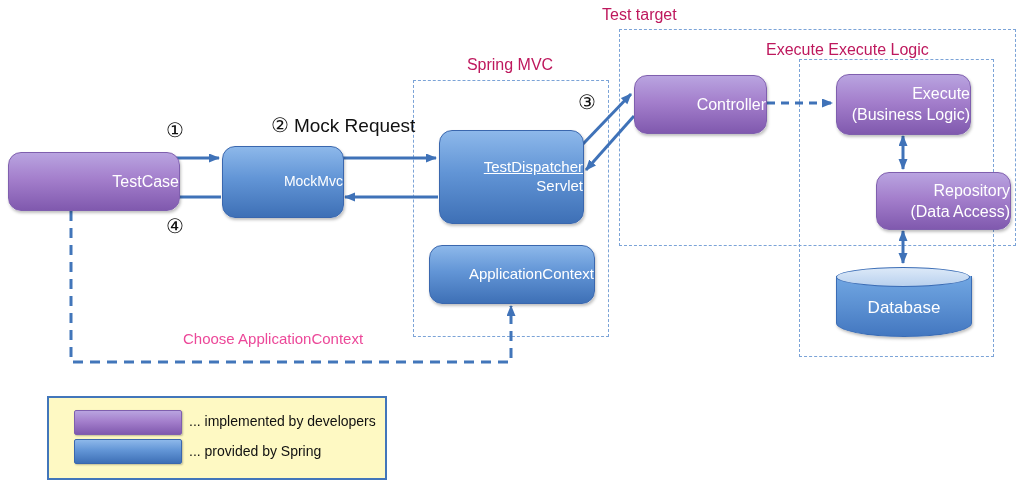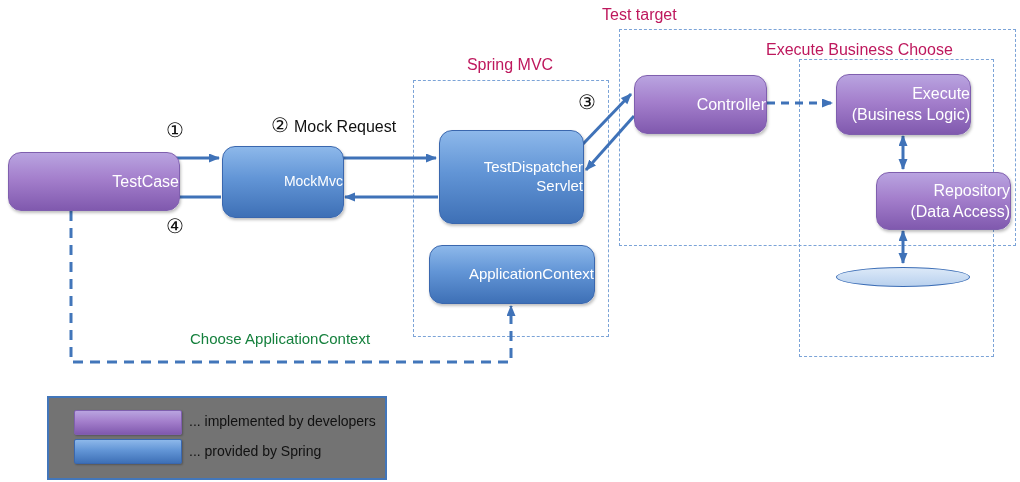--- a/index.html
+++ b/index.html
@@ -73,27 +73,27 @@
   
   .ann {
     position: absolute;
     color: #111111;
     white-space: nowrap;
     display: flex;
     align-items: baseline;
     gap: 5px;
   }
   .circled { font-size: 20px; }
-  .ann-label { font-size: 16px; }
-  .plain-label { position: absolute; color: #15803d; font-size: 15px; white-space: nowrap; margin-left: 7px; }
+  .ann-label { font-size: 19px; }
+  .plain-label { position: absolute; color: #ec4899; font-size: 15px; white-space: nowrap; }
   
   .legend {
     position: absolute;
     border: 2px solid #4276ba;
-    background: #737373;
+    background: #fef9c3;
   }
   .legend .swatch {
     position: absolute;
     width: 106px;
     height: 23px;
     border-radius: 2px;
     box-shadow: 1px 1px 2px rgba(0,0,0,0.25);
   }
   .legend .ltext {
     position: absolute;
@@ -114,21 +114,21 @@
 <body>
 
 <div class="stage">
 
   <div class="group" style="left:413px; top:80px; width:194px; height:255px;"></div>
   <div class="group" style="left:619px; top:29px; width:395px; height:215px;"></div>
   <div class="group" style="left:799px; top:59px; width:193px; height:296px;"></div>
 
   <div class="group-label" style="left:413px; top:56px; width:194px; text-align:center;">Spring MVC</div>
   <div class="group-label" style="left:602px; top:6px;">Test target</div>
-  <div class="group-label" style="left:766px; top:41px;">Execute Business Choose</div>
+  <div class="group-label" style="left:766px; top:41px;">Execute Execute Logic</div>
 
   <svg class="arrows" viewBox="0 0 1020 482">
     <defs>
       <marker id="ah" markerWidth="12" markerHeight="10" refX="10" refY="4.5" orient="auto-start-reverse" markerUnits="userSpaceOnUse">
         <path d="M0,0 L11,4.5 L0,9 Z" fill="#3f72b8"></path>
       </marker>
     </defs>
     <line x1="136" y1="158" x2="219" y2="158" stroke="#3f72b8" stroke-width="3" marker-end="url(#ah)"></line>
     <line x1="343" y1="158" x2="436" y2="158" stroke="#3f72b8" stroke-width="3" marker-end="url(#ah)"></line>
     <line x1="583" y1="144" x2="631" y2="94" stroke="#3f72b8" stroke-width="3" marker-end="url(#ah)"></line>
@@ -143,21 +143,21 @@
 
   <div class="box purple" style="left:8px; top:152px; width:127px; height:57px;padding-left:43px;">
     <span class="main">TestCase</span>
   </div>
 
   <div class="box blue" style="left:222px; top:146px; width:120px; height:70px;">
     <span class="main" style="font-size:14px;">MockMvc</span>
   </div>
 
   <div class="box blue" style="left:439px; top:130px; width:143px; height:92px;">
-    <span class="main" style="font-size:15px;">TestDispatcher</span>
+    <span class="main" style="font-size:15px;text-decoration:underline;">TestDispatcher</span>
     <span class="main" style="font-size:15px;">Servlet</span>
   </div>
 
   <div class="box blue" style="left:429px; top:245px; width:164px; height:57px;">
     <span class="main" style="font-size:15px;">ApplicationContext</span>
   </div>
 
   <div class="box purple" style="left:634px; top:75px; width:131px; height:57px;">
     <span class="main">Controller</span>
   </div>
@@ -165,20 +165,23 @@
   <div class="box purple" style="left:836px; top:74px; width:133px; height:59px;">
     <span class="main">Execute</span>
     <span class="sub">(Business Logic)</span>
   </div>
 
   <div class="box purple" style="left:876px; top:172px; width:133px; height:56px;">
     <span class="main">Repository</span>
     <span class="sub">(Data Access)</span>
   </div>
 
+  <div class="cyl-body" style="left:836px; top:276px; width:134px; height:60px;">
+    <span style="padding-top:4px;">Database</span>
+  </div>
   <div class="cyl-top" style="left:836px; top:267px; width:132px; height:18px;"></div>
 
   <div class="ann" style="left:166px; top:118px;">
     <span class="circled">①</span>
   </div>
   <div class="ann" style="left:271px; top:113px;">
     <span class="circled">②</span>
     <span class="ann-label">Mock Request</span>
   </div>
   <div class="ann" style="left:578px; top:90px;">

